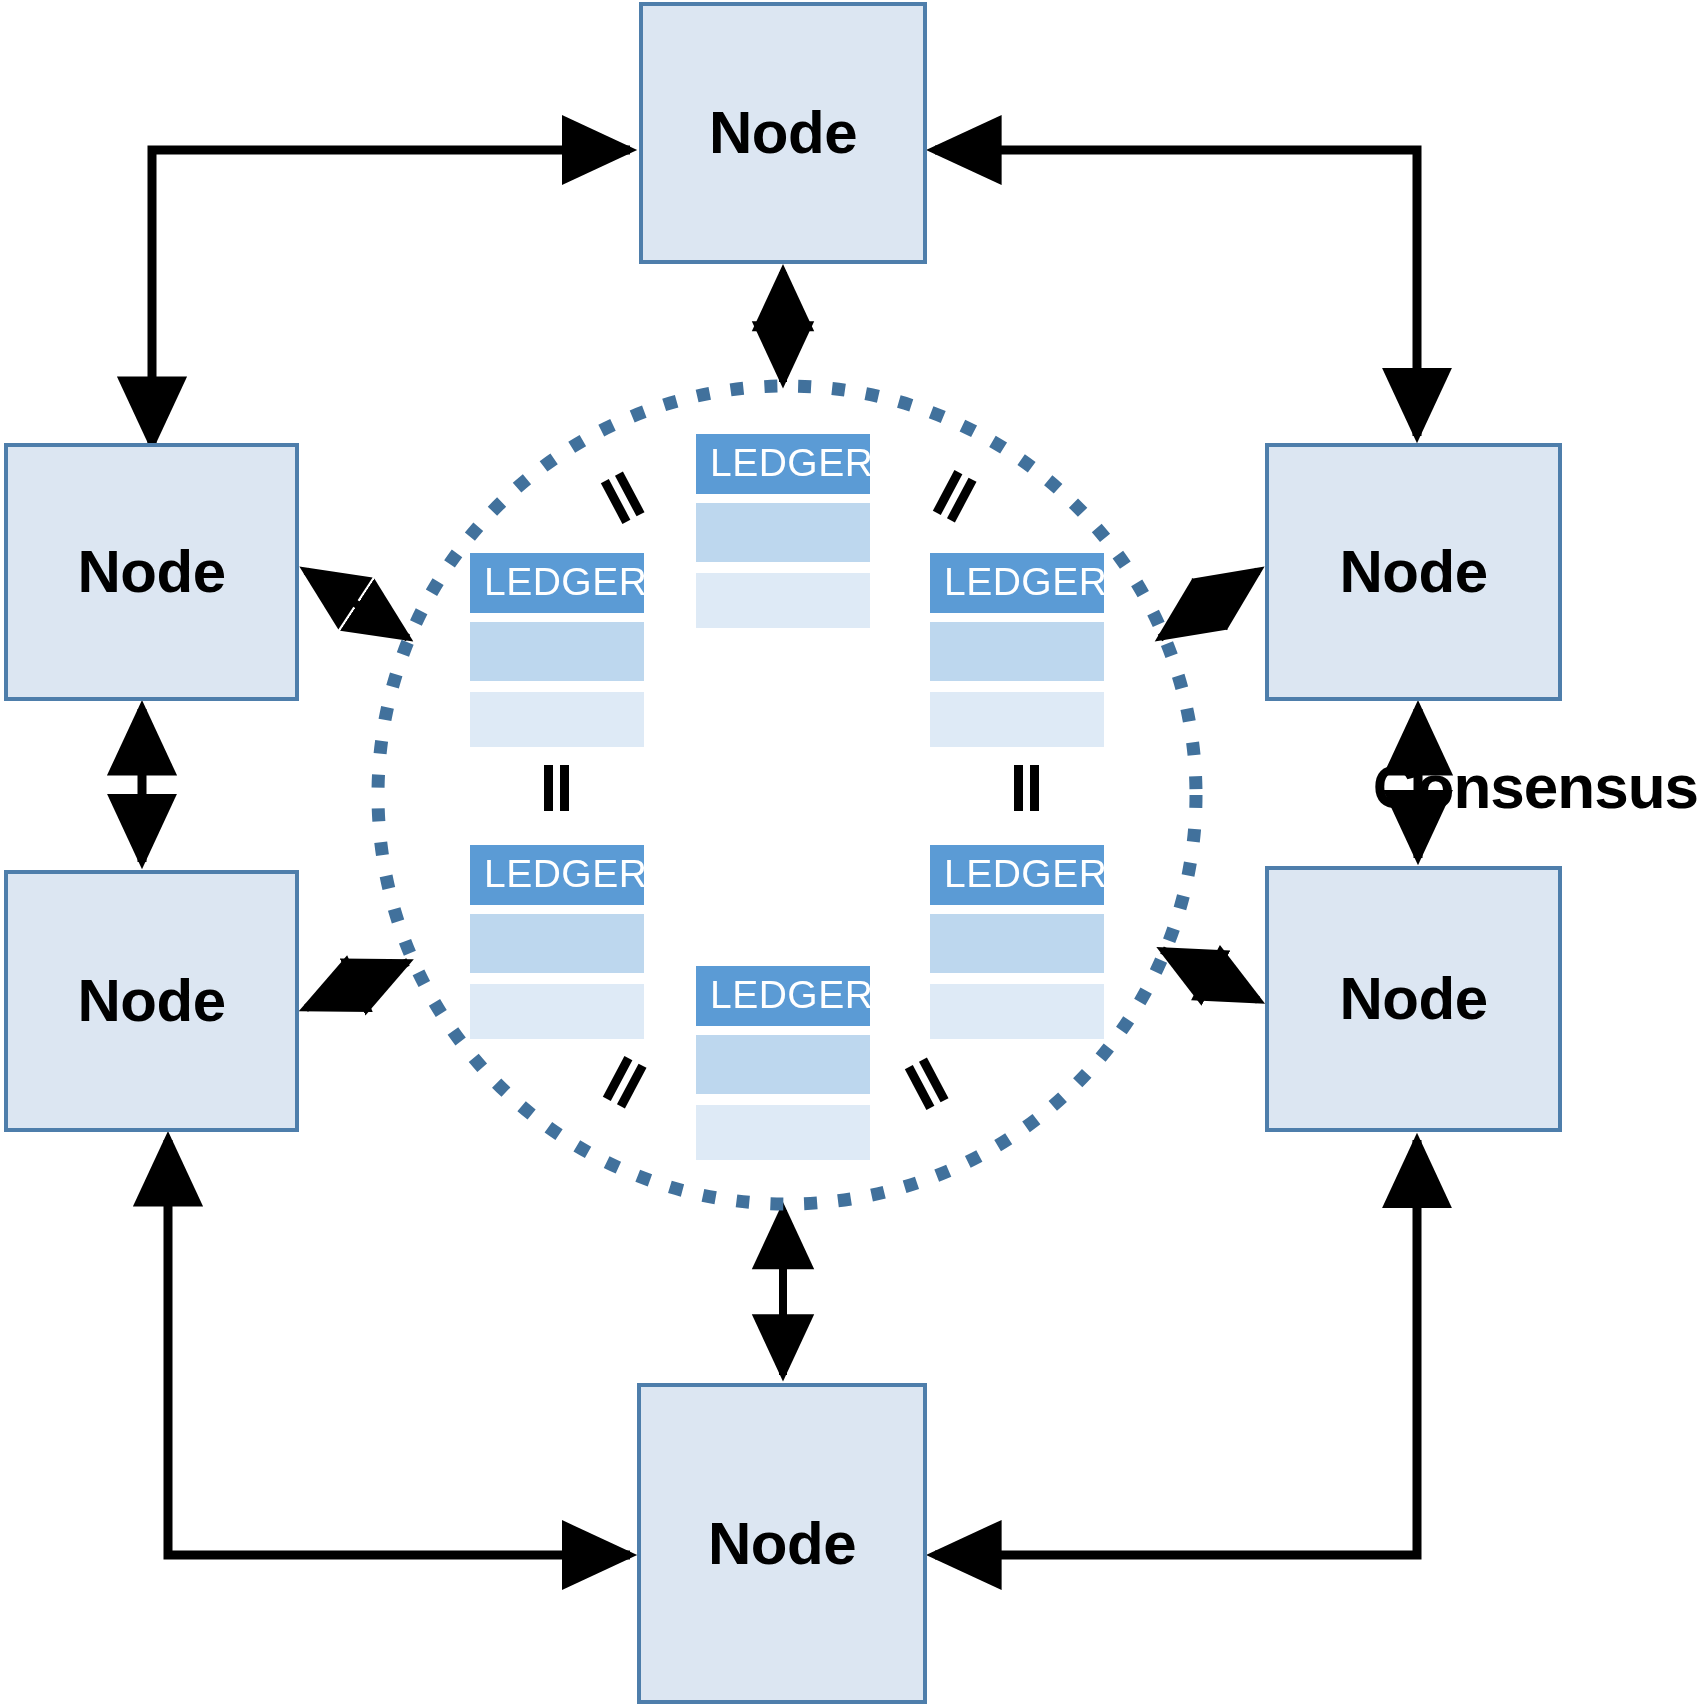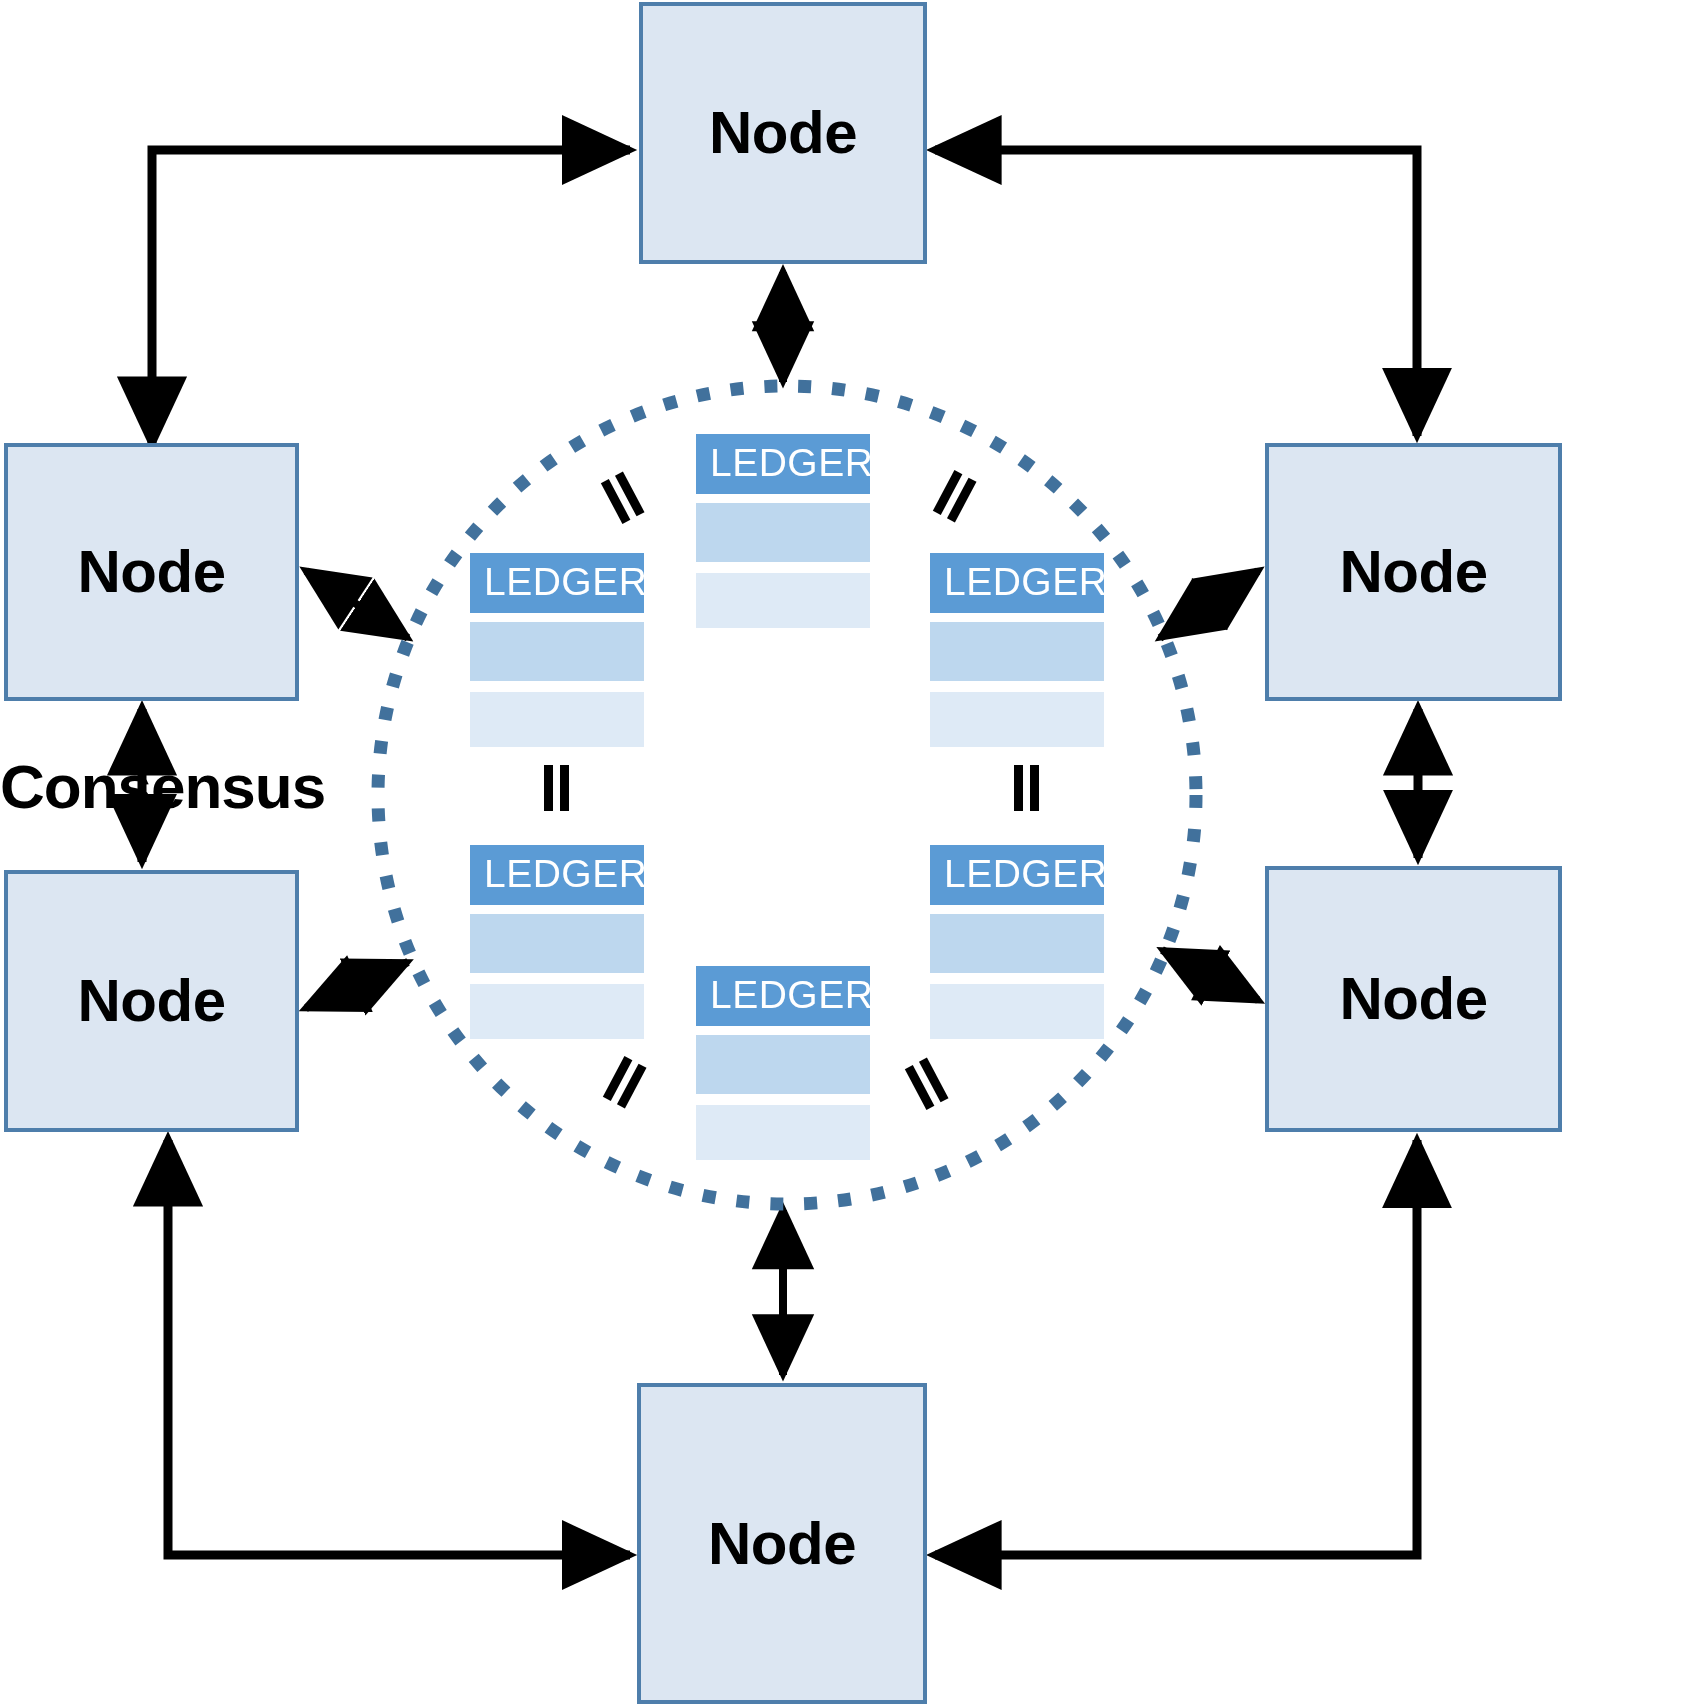--- a/index.html
+++ b/index.html
@@ -57,21 +57,21 @@
   #ledger-left-upper {left:470px; top:553px; width:174px;}
   #ledger-right-upper{left:930px; top:553px; width:174px;}
   #ledger-left-lower {left:470px; top:845px; width:174px;}
   #ledger-right-lower{left:930px; top:845px; width:174px;}
   #ledger-bottom     {left:696px; top:966px; width:174px;}
 
   
   #consensus-label{
     position:absolute;
     left:0; top:756px; width:1698px;
-    text-align:left;
+    text-align:right;
     font-family:"Liberation Sans", sans-serif;
     font-weight:bold;
     font-size:62px;
     color:#000000;
     line-height:1;
     letter-spacing:-1px;
   }
 
   
   .eqmark{position:absolute;width:40px;height:46px;}

